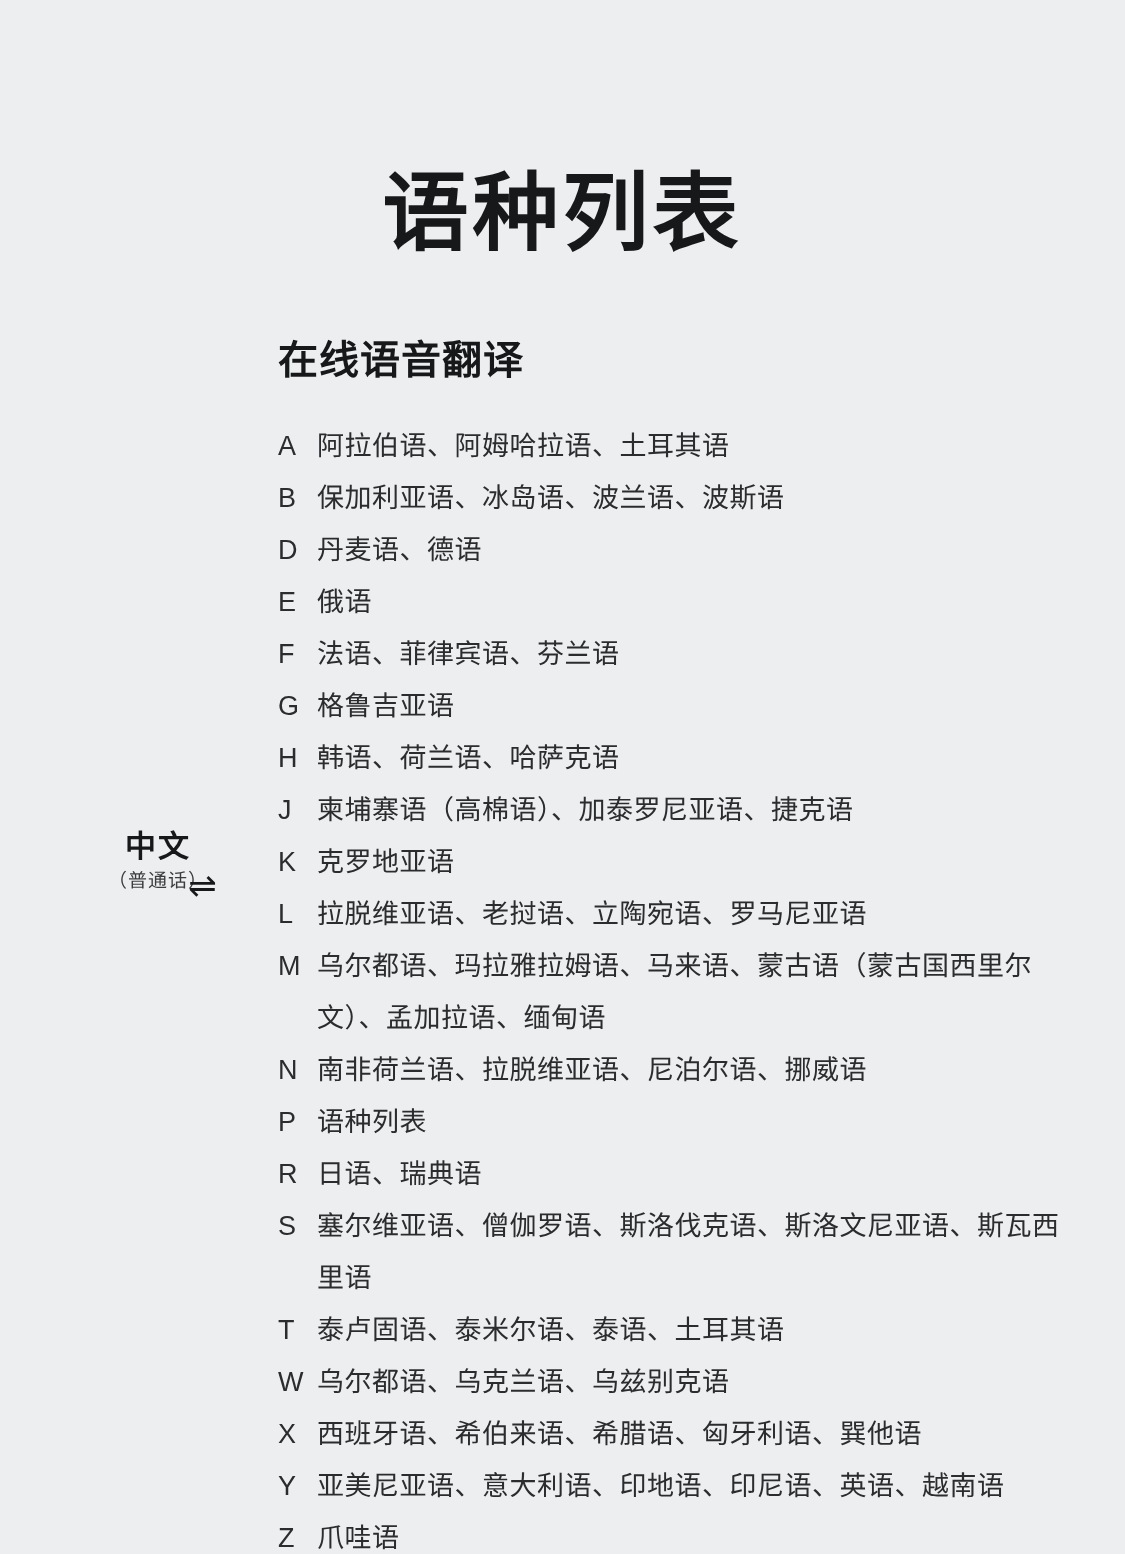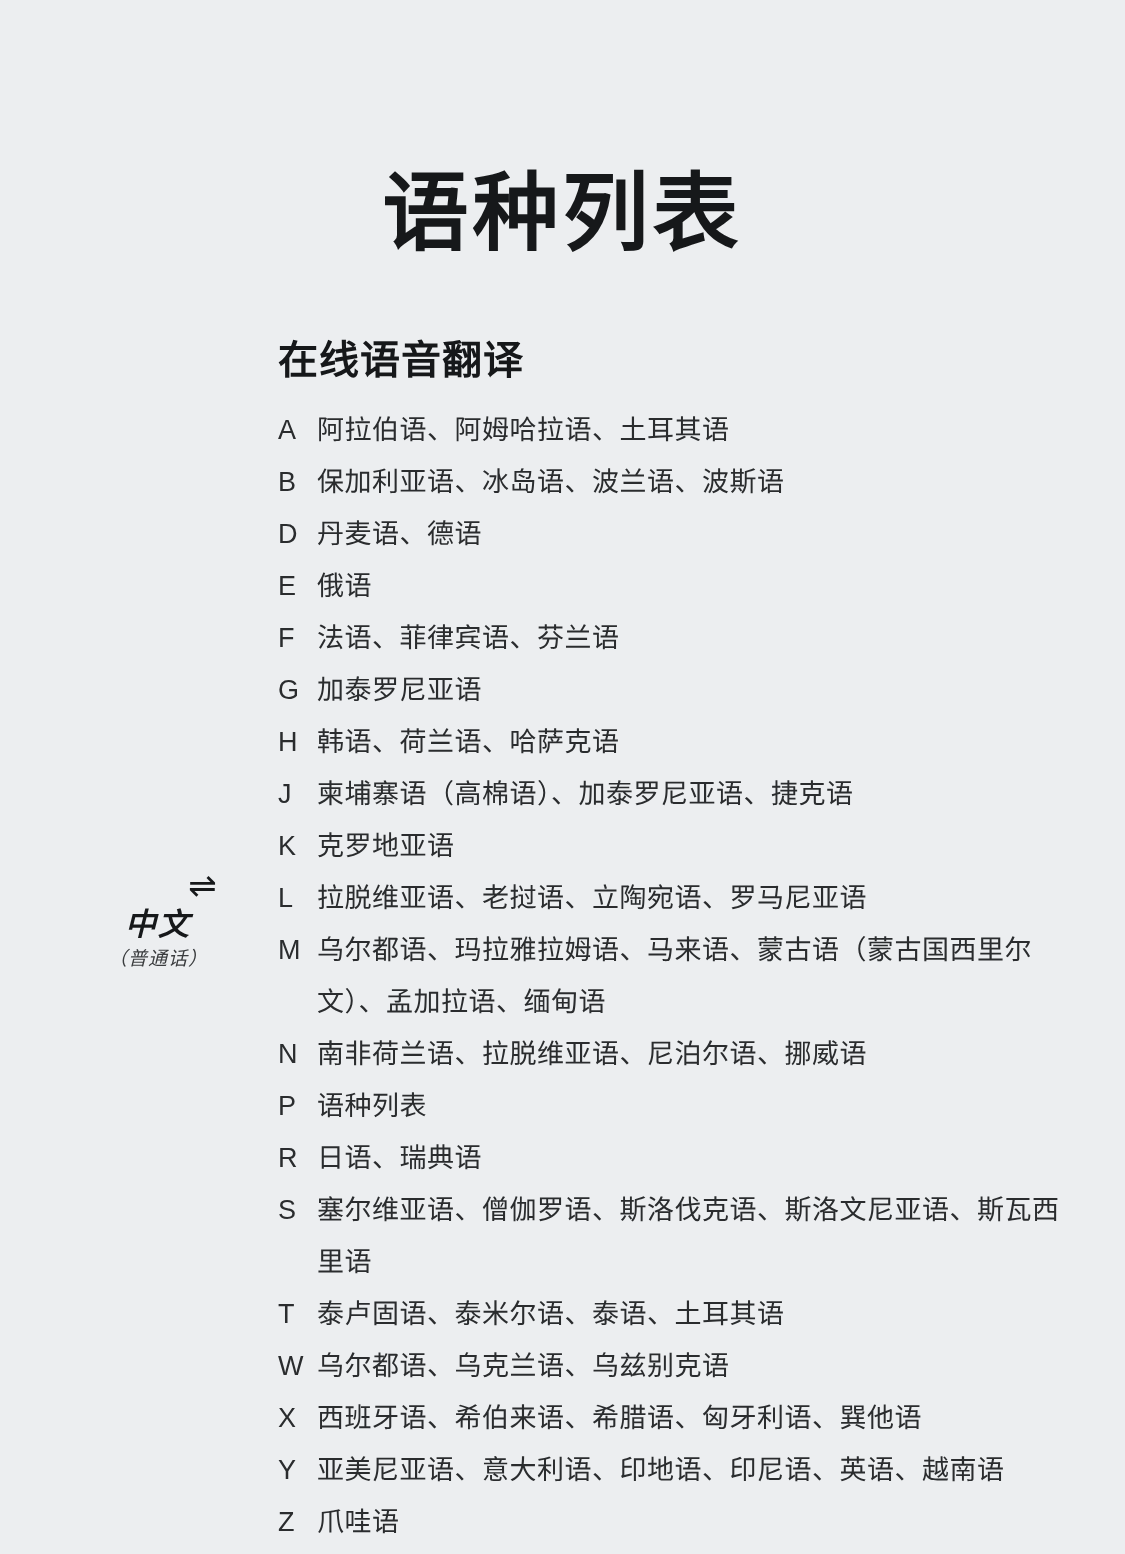--- a/index.html
+++ b/index.html
@@ -37,21 +37,21 @@
     position: absolute;
     left: 278px;
     top: 336px;
     width: 800px;
   }
   .section-title {
     font-size: 40px;
     font-weight: 800;
     letter-spacing: 1px;
     color: #16181a;
-    margin: 0 0 20px 0;
+    margin: 0 0 36px 0;
     line-height: 1.2;
   }
   .lang-list {
     list-style: none;
     margin: 0;
     padding: 0;
   }
   .lang-row {
     display: flex;
     align-items: flex-start;
@@ -66,24 +66,23 @@
     margin-right: 11px;
     font-weight: 400;
     color: #2a2c2e;
   }
   .lang-names {
     flex: 1 1 auto;
   }
   .side-label {
     position: absolute;
     left: 58px;
-    top: 906px;
+    top: 828px;
     width: 200px;
     text-align: center;
-    font-style: italic;
   }
   .side-label .main {
     font-size: 31px;
     font-weight: 800;
     letter-spacing: 2px;
     color: #16181a;
     display: block;
     line-height: 1.2;
   }
   .side-label .sub {
@@ -134,21 +133,21 @@
       <li class="lang-row">
         <span class="lang-letter">E</span>
         <span class="lang-names">俄语</span>
       </li>
       <li class="lang-row">
         <span class="lang-letter">F</span>
         <span class="lang-names">法语、菲律宾语、芬兰语</span>
       </li>
       <li class="lang-row">
         <span class="lang-letter">G</span>
-        <span class="lang-names">加泰罗尼亚语</span>
+        <span class="lang-names">格鲁吉亚语</span>
       </li>
       <li class="lang-row">
         <span class="lang-letter">H</span>
         <span class="lang-names">韩语、荷兰语、哈萨克语</span>
       </li>
       <li class="lang-row">
         <span class="lang-letter">J</span>
         <span class="lang-names">柬埔寨语（高棉语）、加泰罗尼亚语、捷克语</span>
       </li>
       <li class="lang-row">

